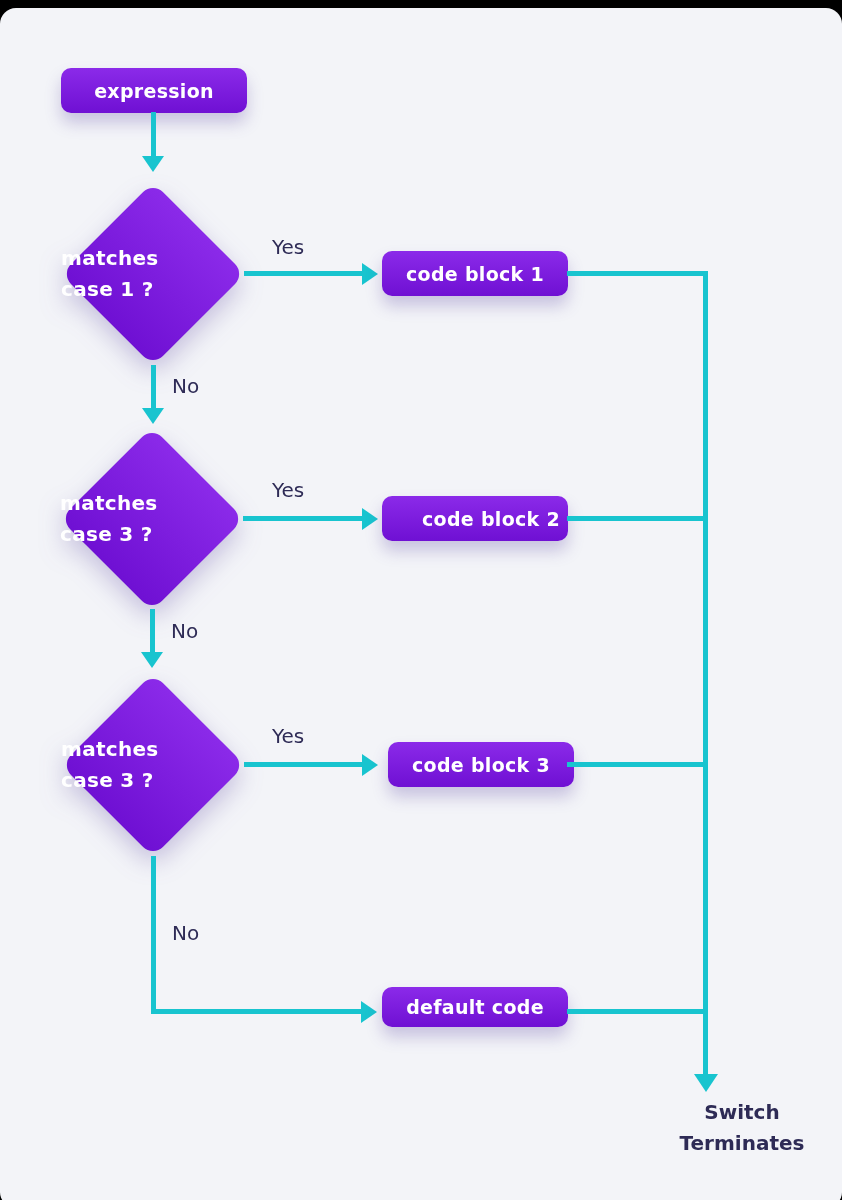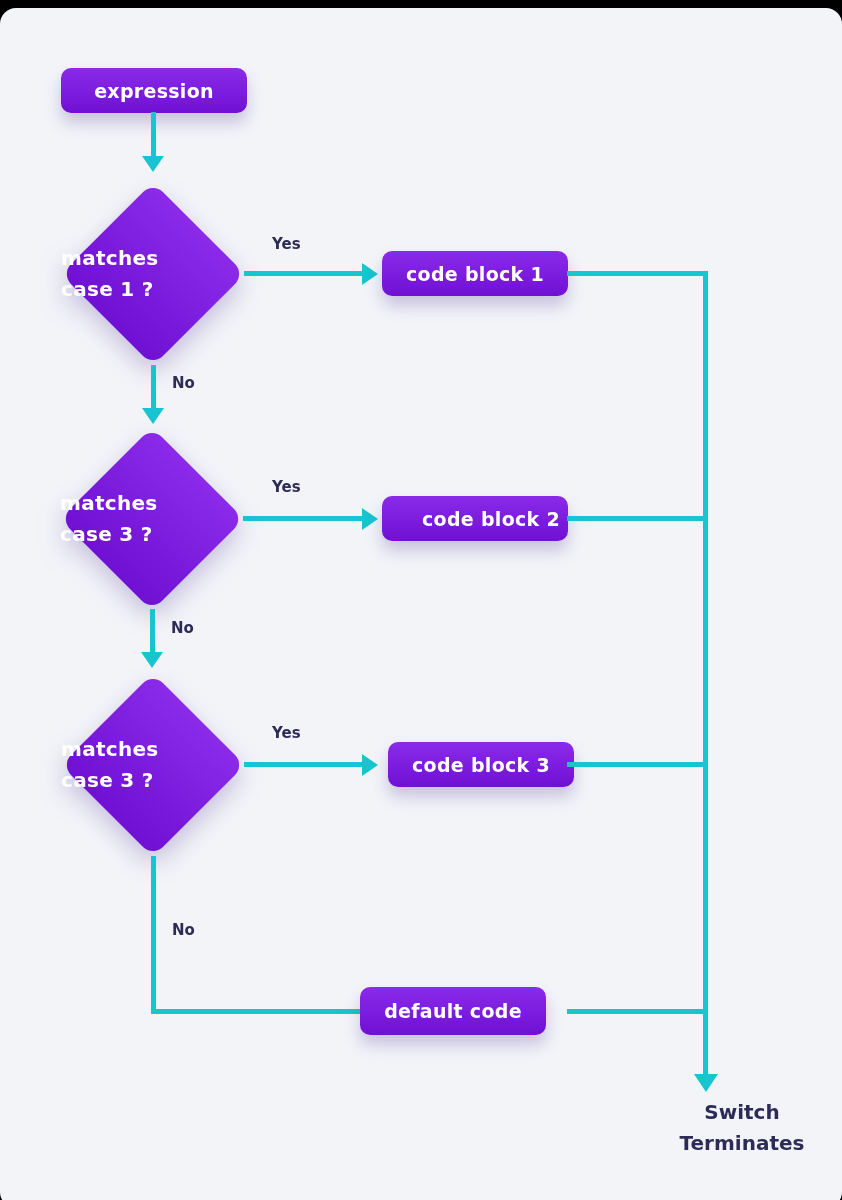--- a/index.html
+++ b/index.html
@@ -39,21 +39,21 @@
     font-weight:bold;font-size:20px;line-height:31px;letter-spacing:.3px;
   }
   
   .line{position:absolute;background:var(--connector);}
   .ah{position:absolute;width:0;height:0;}
   .ah-down{border-left:11px solid transparent;border-right:11px solid transparent;
     border-top:16px solid var(--connector);}
   .ah-right{border-top:11px solid transparent;border-bottom:11px solid transparent;
     border-left:16px solid var(--connector);}
   
-  .branch{position:absolute;color:var(--label-text);font-size:15px;font-weight:700;}
+  .branch{position:absolute;color:var(--label-text);font-size:20px;font-weight:400;}
   .terminal{
     position:absolute;left:632px;top:1089px;width:220px;text-align:center;
     color:var(--label-text);font-size:20px;font-weight:600;line-height:31px;
   }
 </style>
 </head>
 <body>
 
 <div class="canvas">
 
@@ -118,21 +118,21 @@
   <div class="node" style="left:388px;top:734px;width:186px;height:45px;">
     <span>code block 3</span>
   </div>
   <div class="line" style="left:567px;top:754px;width:140px;height:5px;"></div>
 
   <div class="line" style="left:151px;top:848px;width:5px;height:158px;"></div>
   <span class="branch" style="left:172px;top:913px;">No</span>
   <div class="line" style="left:151px;top:1001px;width:212px;height:5px;"></div>
   <div class="ah ah-right" style="left:361px;top:993px;"></div>
 
-  <div class="node" style="left:360px;top:979px;width:186px;height:48px;">
+  <div class="node" style="left:382px;top:979px;width:186px;height:40px;">
     <span>default code</span>
   </div>
   <div class="line" style="left:567px;top:1001px;width:140px;height:5px;"></div>
 
   <div class="line" style="left:703px;top:263px;width:5px;height:805px;"></div>
   <div class="ah ah-down" style="left:694px;top:1066px;border-left-width:12px;border-right-width:12px;border-top-width:18px;"></div>
 
   <div class="terminal">
     <div>Switch</div>
     <div>Terminates</div>

